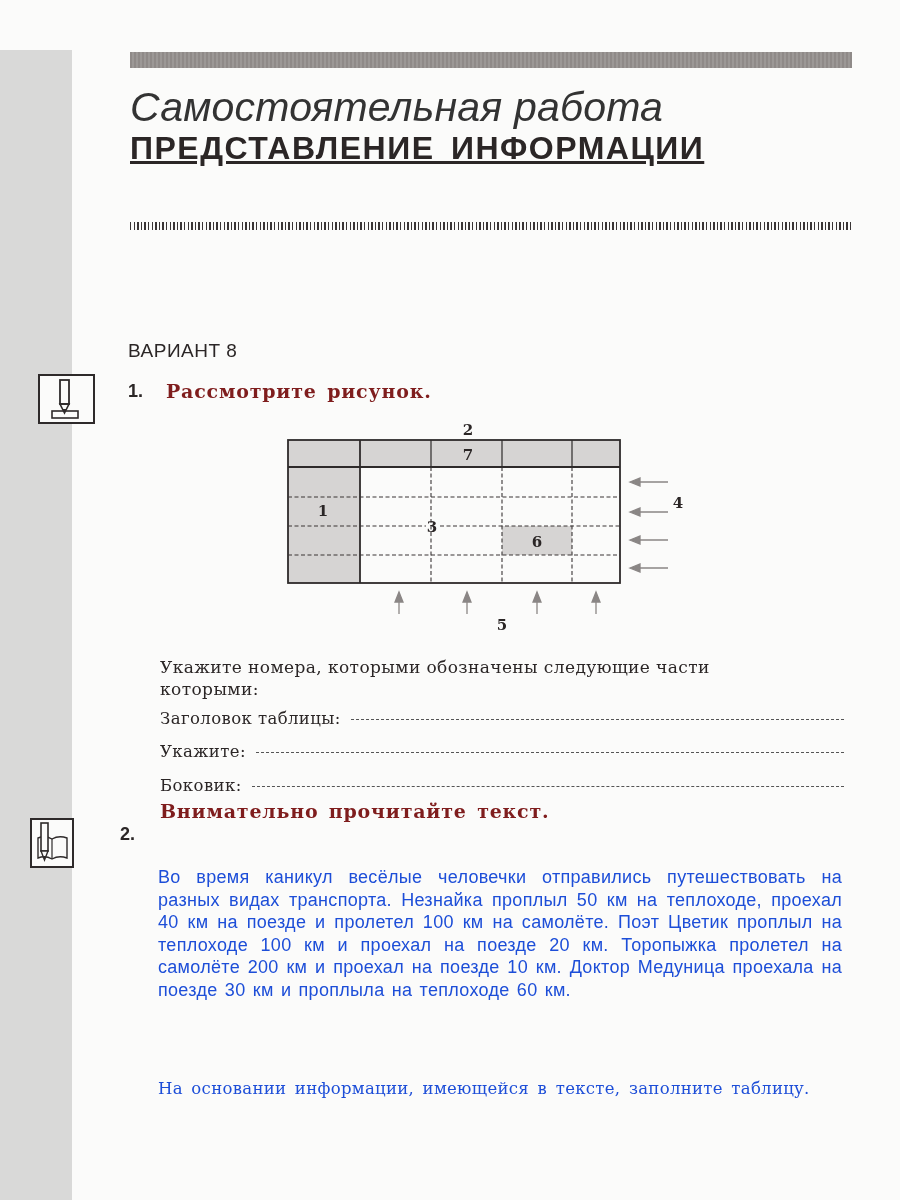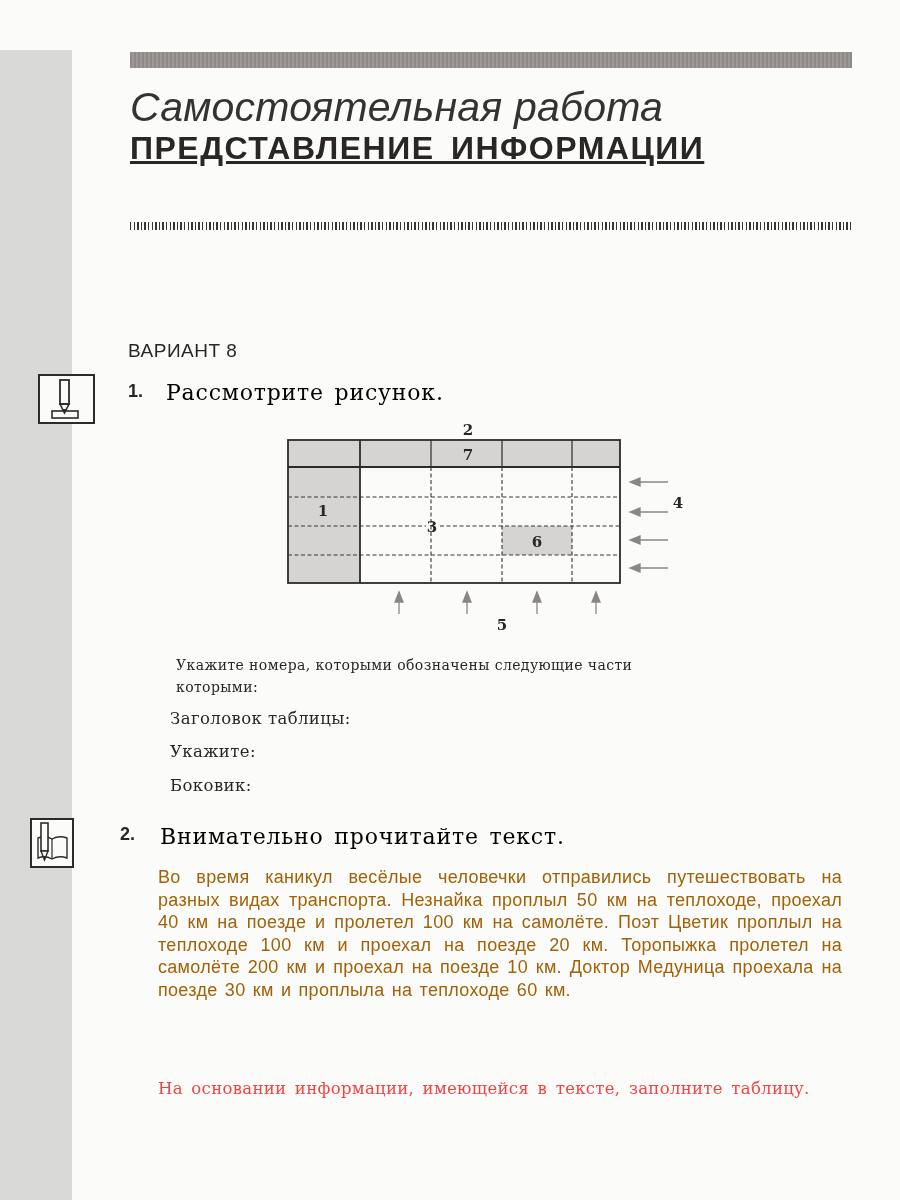--- a/index.html
+++ b/index.html
@@ -39,42 +39,42 @@
   }
   .task-icon {
     position: absolute; width: 57px; height: 50px;
     border: 2px solid #2e2a2a; background: #fbfbfa; box-sizing: border-box;
   }
   .task-num {
     position: absolute; font-family: "Liberation Sans", sans-serif; font-weight: bold;
     font-size: 18px; color: #2b2626;
   }
   .task-text {
-    position: absolute; font-family: "DejaVu Serif", serif; font-weight: normal;
-    font-size: 22px; letter-spacing: 0.8px; word-spacing: 3px; color: #000000;
+    position: absolute; font-family: "DejaVu Serif", serif; font-weight: bold;
+    font-size: 19px; letter-spacing: 0.8px; word-spacing: 3px; color: #7f1d1d;
   }
   .diagram { position: absolute; left: 280px; top: 418px; width: 440px; height: 220px; }
   .q-text {
-    position: absolute; left: 176px; font-family: "DejaVu Serif", serif;
-    font-size: 14px; letter-spacing: 0.4px; color: #2b2626;
+    position: absolute; left: 160px; font-family: "DejaVu Serif", serif;
+    font-size: 17px; letter-spacing: 0.4px; color: #2b2626;
   }
   .q-line {
     position: absolute; display: flex; align-items: baseline; left: 160px; width: 684px;
-    font-family: "DejaVu Serif", serif; font-size: 16.5px; color: #2b2626; letter-spacing: 0.4px; flex-direction: column;
+    font-family: "DejaVu Serif", serif; font-size: 16.5px; color: #2b2626; letter-spacing: 0.4px;
   }
   .q-line .fill { flex: 1; border-bottom: 1.5px dashed #555; margin-left: 10px; height: 1px; transform: translateY(-4px); }
   .story {
     position: absolute; left: 158px; top: 866px; width: 684px;
     font-family: "Liberation Sans", sans-serif; font-size: 18px; line-height: 22.6px;
-    text-align: justify; color: #a16207; letter-spacing: 0.3px; word-spacing: 2px;
+    text-align: justify; color: #1d4ed8; letter-spacing: 0.3px; word-spacing: 2px;
   }
   .final {
     position: absolute; left: 158px; top: 1078px; width: 684px;
     font-family: "DejaVu Serif", serif; font-size: 16.5px; line-height: 22px;
-    text-align: justify; color: #ef4444; letter-spacing: 0.3px; word-spacing: 3px;
+    text-align: justify; color: #1d4ed8; letter-spacing: 0.3px; word-spacing: 3px;
   }
 </style>
 </head>
 <body>
 
 <div class="margin-strip"></div>
 
 <div class="top-bar"></div>
 <div class="subtitle">Самостоятельная работа</div>
 <div class="title">
@@ -170,17 +170,17 @@
 <div class="task-icon" style="left:30px; top:818px; width:44px; height:50px;">
   <svg width="40" height="46" viewBox="0 0 40 46">
     <path d="M6 18 Q13 15 20 19 Q27 15 35 18 L35 38 Q27 35 20 39 Q13 35 6 38 Z" fill="none" stroke="#2e2a2a" stroke-width="1.4"></path>
     <line x1="20" y1="19" x2="20" y2="39" stroke="#2e2a2a" stroke-width="1.2"></line>
     <rect x="9" y="3" width="7" height="28" fill="#fbfbfa" stroke="#2e2a2a" stroke-width="1.6"></rect>
     <polygon points="9,31 16,31 12.5,40" fill="#fbfbfa" stroke="#2e2a2a" stroke-width="1.4"></polygon>
     <polygon points="11,36 14,36 12.5,40" fill="#2e2a2a"></polygon>
   </svg>
 </div>
 <div class="task-num" style="left:120px; top:824px;">2.</div>
-<div class="task-text" style="left:160px; top:824px;">Внимательно прочитайте текст.</div>
+<div class="task-text" style="left:160px; top:800px;">Внимательно прочитайте текст.</div>
 
 <div class="story">Во время каникул весёлые человечки отправились путешествовать на разных видах транспорта. Незнайка проплыл 50 км на теплоходе, проехал 40 км на поезде и пролетел 100 км на самолёте. Поэт Цветик проплыл на теплоходе 100 км и проехал на поезде 20 км. Торопыжка пролетел на самолёте 200 км и проехал на поезде 10 км. Доктор Медуница проехала на поезде 30 км и проплыла на теплоходе 60 км.</div>
 
 <div class="final">На основании информации, имеющейся в тексте, заполните таблицу.</div>
 
 </body></html>

